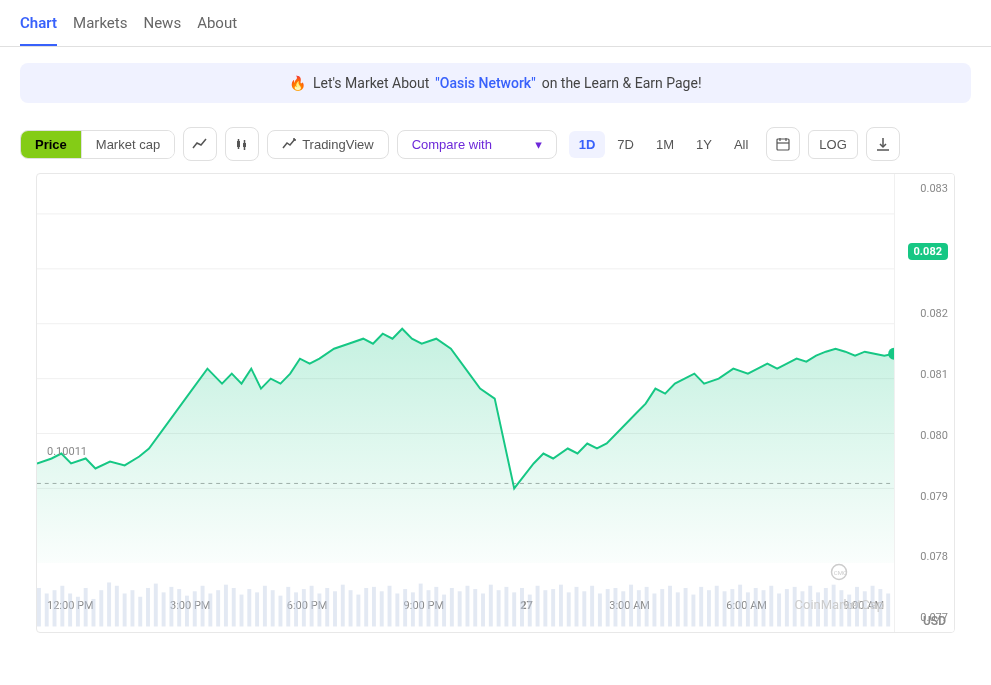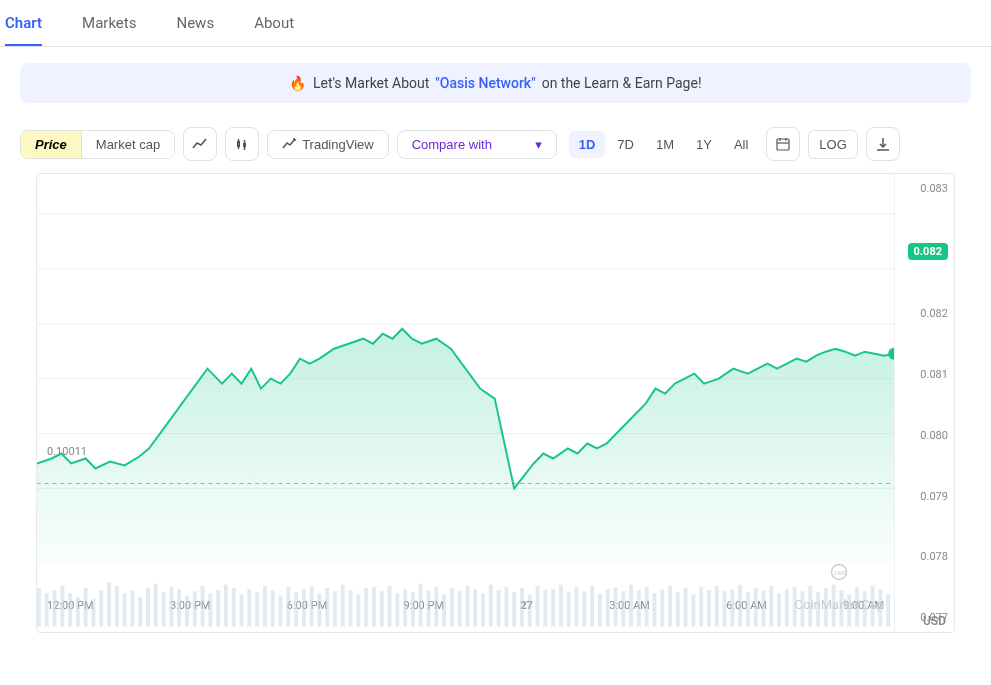--- a/index.html
+++ b/index.html
@@ -9,22 +9,22 @@
       color: #222;
       width: 991px;
       min-height: 685px;
     }
 
     
     .nav-tabs {
       display: flex;
       align-items: center;
       border-bottom: 1px solid #e0e0e0;
-      padding: 0 5px;
-      gap: 40px;
+      padding: 0 20px;
+      gap: 16px;
     }
     .nav-tab {
       padding: 14px 0 12px;
       font-size: 15px;
       cursor: pointer;
       color: #666;
       border-bottom: 2px solid transparent;
       font-weight: 400;
     }
     .nav-tab.active {
@@ -68,24 +68,23 @@
     .btn-group-item {
       padding: 6px 14px;
       font-size: 13px;
       cursor: pointer;
       background: #fff;
       color: #555;
       border: none;
       outline: none;
     }
     .btn-group-item.active {
-      background: #fef9c3;
+      background: #84cc16;
       color: #000;
       font-weight: 600;
-      font-style: italic;
     }
     .btn-group-item + .btn-group-item {
       border-left: 1px solid #e0e0e0;
     }
 
     .icon-btn {
       display: flex;
       align-items: center;
       justify-content: center;
       width: 34px;

